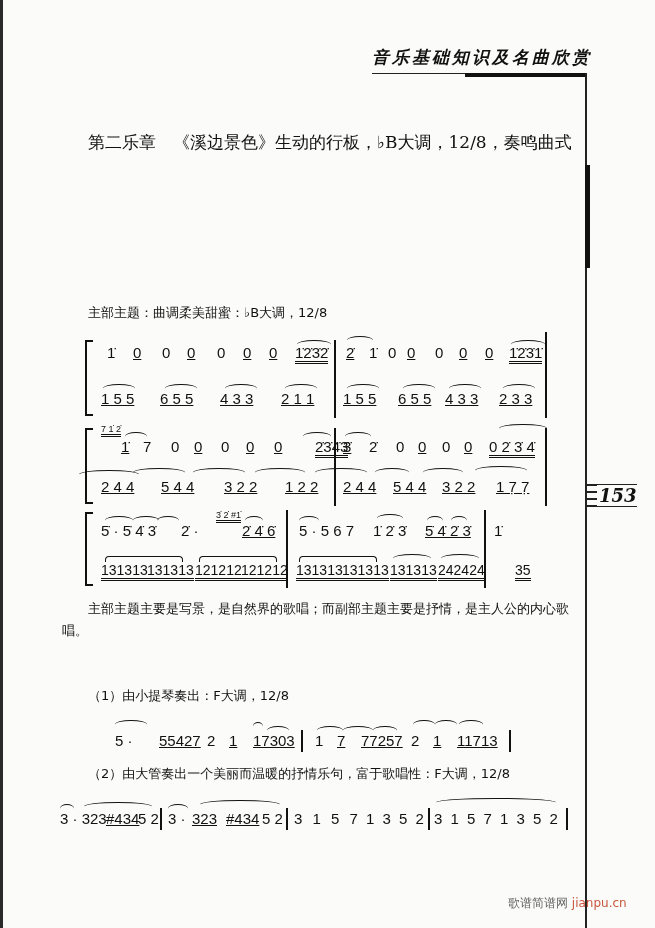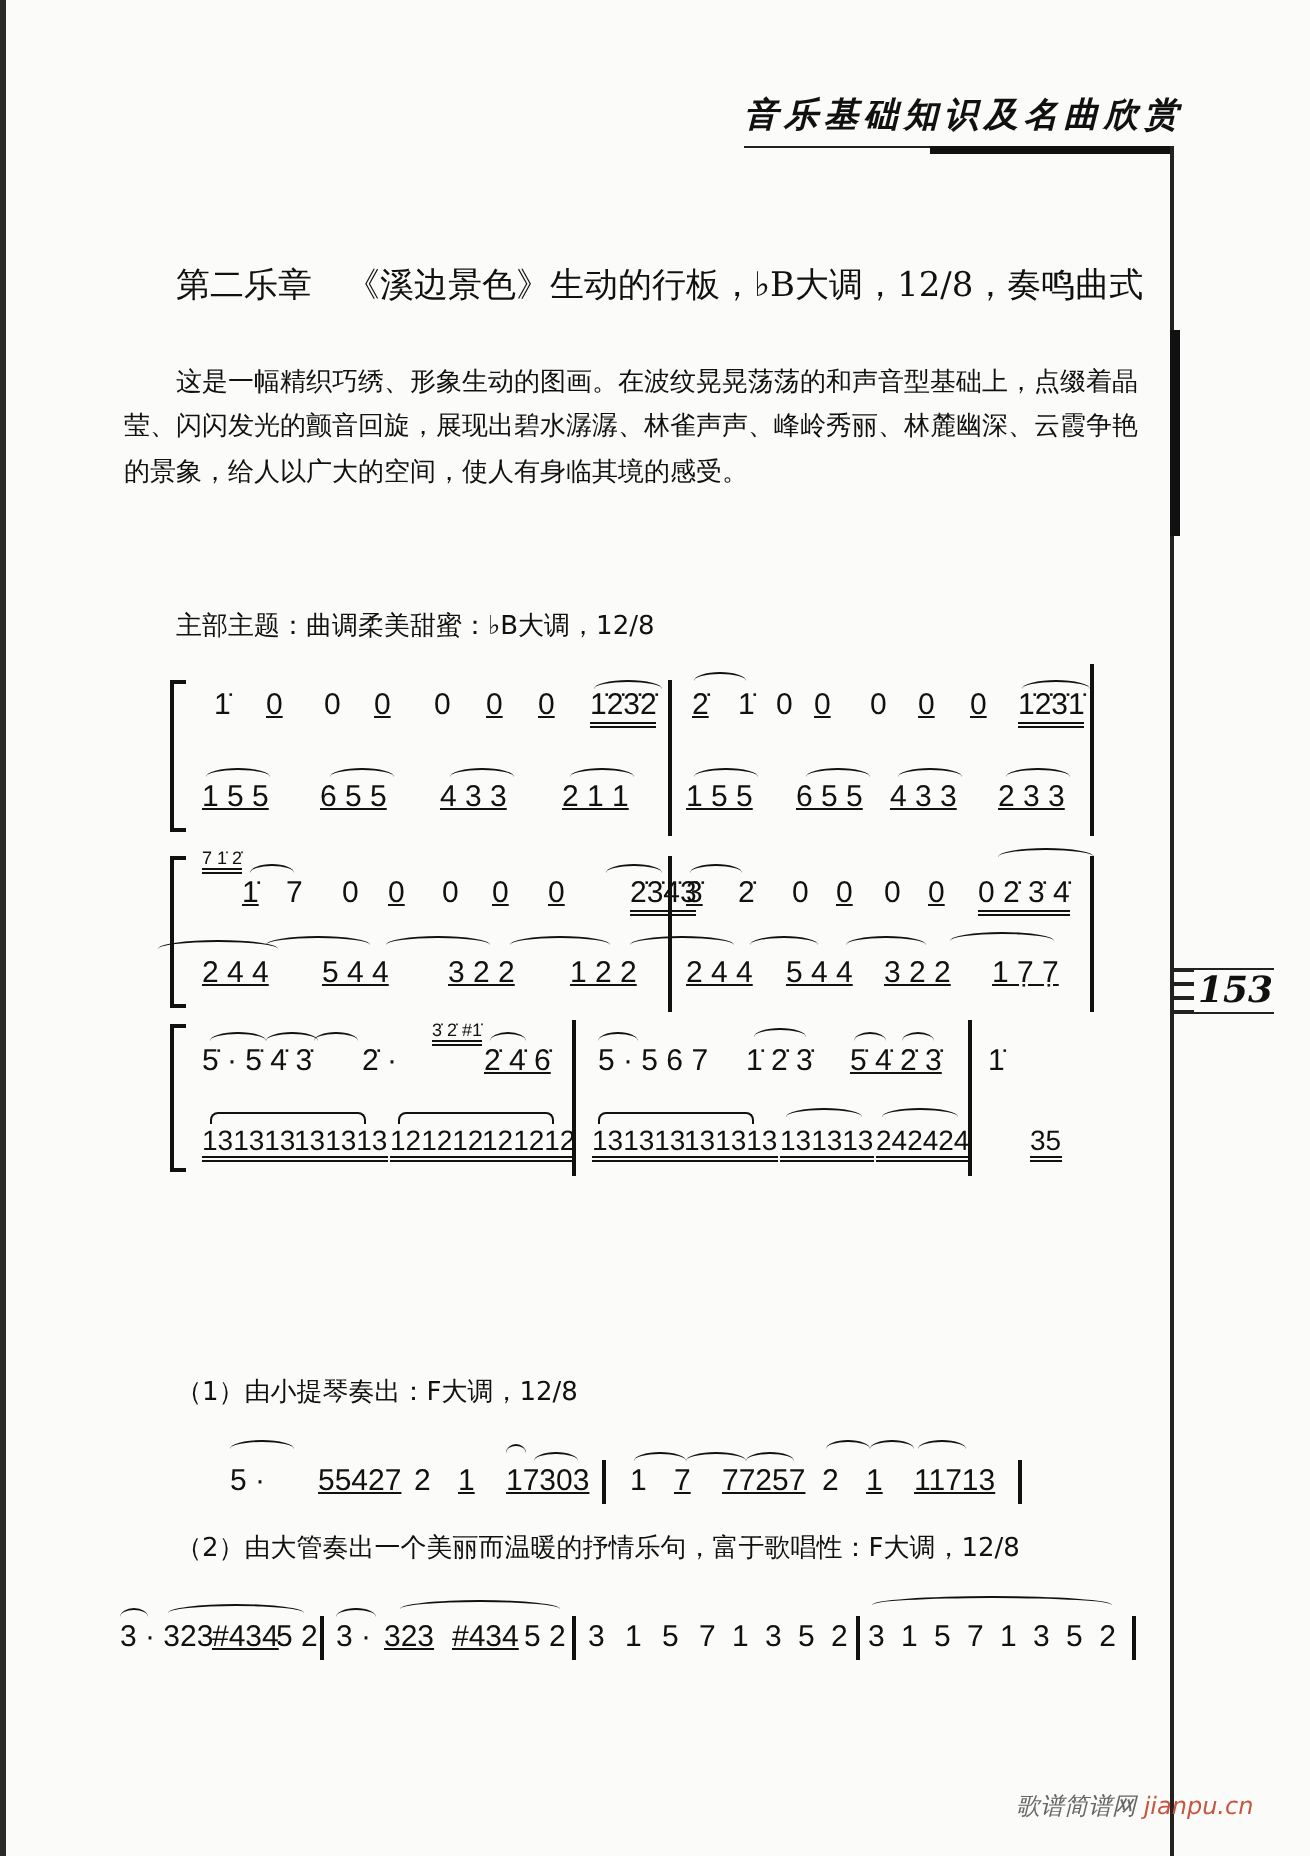--- a/index.html
+++ b/index.html
@@ -18,21 +18,21 @@
   .para p{margin:0;text-indent:26px;}
   .label{position:absolute;font-size:13px;font-family:"DejaVu Sans",sans-serif;white-space:nowrap;}
   .system{position:absolute;left:85px;}
   .bracket{position:absolute;left:0;width:6px;border:2px solid #111;border-right:none;}
   .barline{position:absolute;width:2px;background:#111;}
   .note{position:absolute;font-family:"Liberation Sans",sans-serif;font-size:15px;white-space:pre;}
   .ul{text-decoration:underline;}
   .dul{border-bottom:3px double #111;}
   .arc{position:absolute;border-top:1.5px solid #111;border-radius:50% 50% 0 0;height:8px;}
   .watermark{position:absolute;left:508px;top:895px;font-size:12px;color:#666;font-family:"DejaVu Sans",sans-serif;white-space:nowrap;}
-  .watermark span{color:#c8553d;font-style:italic;}
+  .watermark span{color:#c8553d;}
 </style>
 </head>
 <body>
 
 <div class="edge-left"></div>
 
 <div class="header-title">音乐基础知识及名曲欣赏</div>
 <div class="header-rule-thin"></div>
 <div class="header-rule-bar"></div>
 <div class="vert-rule"></div>
@@ -41,21 +41,20 @@
   <div class="pagenum-line" style="top:1px"></div>
   <div class="pagenum-line" style="top:8px"></div>
   <div class="pagenum-line" style="top:15px"></div>
   <div class="pagenum-line" style="top:22px"></div>
   <div class="pagenum">153</div>
 </div>
 
 <div class="chapter-title">第二乐章　《溪边景色》生动的行板，♭B大调，12/8，奏鸣曲式</div>
 
 <div class="para" style="top:181px">
-  <p>这是一幅精织巧绣、形象生动的图画。在波纹晃晃荡荡的和声音型基础上，点缀着晶莹、闪闪发光的颤音回旋，展现出碧水潺潺、林雀声声、峰岭秀丽、林麓幽深、云霞争艳的景象，给人以广大的空间，使人有身临其境的感受。</p>
 </div>
 <div class="label" style="left:88px;top:304px">主部主题：曲调柔美甜蜜：♭B大调，12/8</div>
 
 <div class="system" style="top:340px">
   <div class="bracket" style="top:0;height:72px"></div>
   <div class="note" style="left:22px;top:4px">1̇</div>
   <div class="note ul" style="left:48px;top:4px">0</div>
   <div class="note" style="left:77px;top:4px">0</div>
   <div class="note ul" style="left:102px;top:4px">0</div>
   <div class="note" style="left:132px;top:4px">0</div>
@@ -168,20 +167,21 @@
   <div class="arc" style="left:214px;top:44px;width:76px;border-radius:4px 4px 0 0;border-left:1.5px solid #111;border-right:1.5px solid #111;height:5px"></div>
   <div class="note dul" style="left:257px;top:50px;font-size:14px">131313</div>
   <div class="note dul" style="left:305px;top:50px;font-size:14px">131313</div>
   <div class="arc" style="left:308px;top:42px;width:38px"></div>
   <div class="note dul" style="left:353px;top:50px;font-size:14px">242424</div>
   <div class="arc" style="left:356px;top:42px;width:38px"></div>
   <div class="note dul" style="left:430px;top:50px;font-size:14px">35</div>
 </div>
 
 <div class="para" style="top:598px">
+  <p>主部主题主要是写景，是自然界的歌唱；而副部主题主要是抒情，是主人公的内心歌唱。</p>
 </div>
 <div class="label" style="left:88px;top:687px">（1）由小提琴奏出：F大调，12/8</div>
 
 <div class="system" style="left:115px;top:720px">
   <div class="arc" style="left:0;top:0;width:32px"></div>
   <div class="note" style="left:0;top:12px">5 ·</div>
   <div class="note ul" style="left:44px;top:12px">55427</div>
   <div class="note" style="left:92px;top:12px">2</div>
   <div class="note ul" style="left:114px;top:12px">1</div>
   <div class="note ul" style="left:138px;top:12px">17303</div>

